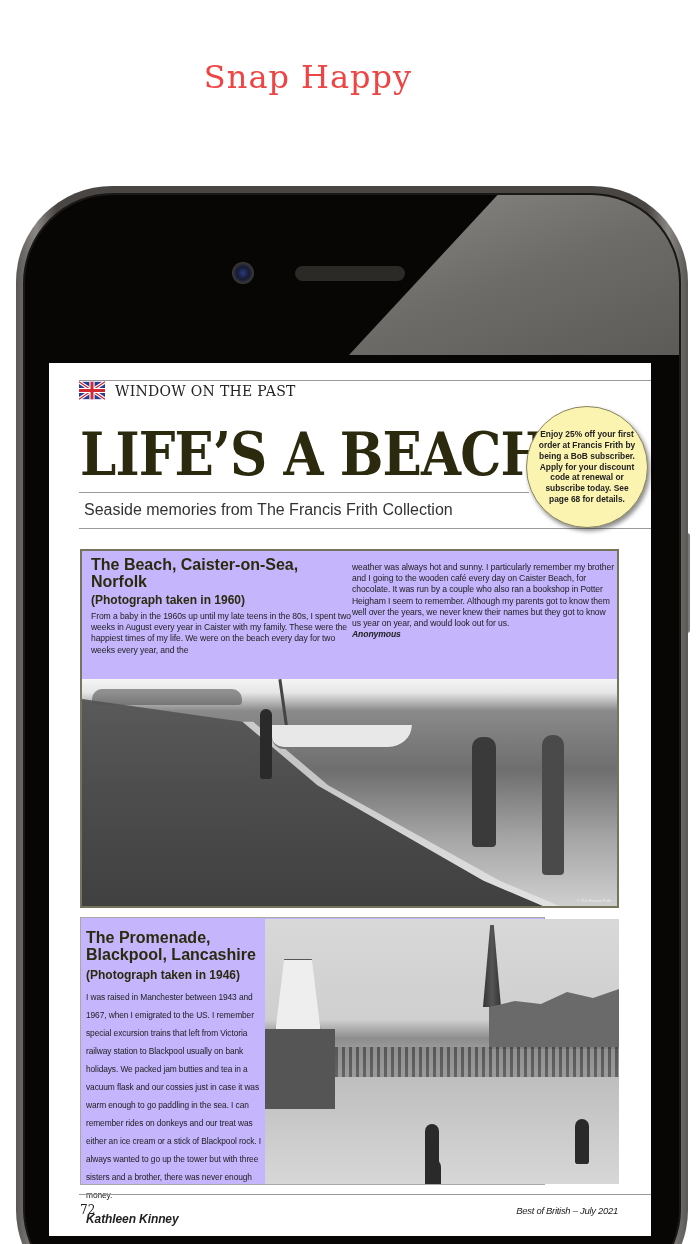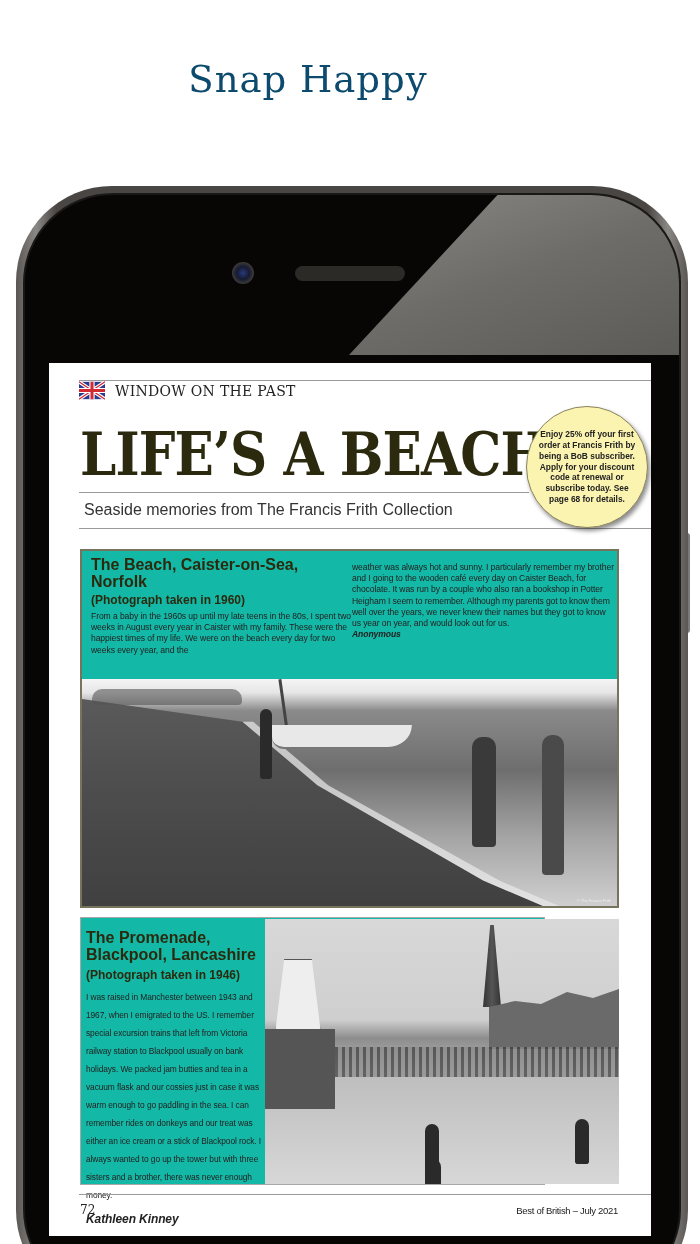--- a/index.html
+++ b/index.html
@@ -1,21 +1,21 @@
 <!DOCTYPE html>
 <html><head>
 <meta charset="utf-8">
 <style>
   * { box-sizing: border-box; margin: 0; padding: 0; }
   html, body { width: 700px; height: 1244px; background: #ffffff; overflow: hidden; }
   body { position: relative; font-family: "Liberation Sans", sans-serif; }
 
   .promo-title {
     position: absolute; left: 0; top: 58px; width: 616px; text-align: center;
-    font-family: "DejaVu Serif", serif; font-size: 37px; color: #0c4a6e; letter-spacing: 1px;
+    font-family: "DejaVu Serif", serif; font-size: 32px; color: #ef4444; letter-spacing: 1px;
   }
 
   
   .phone {
     position: absolute; left: 16px; top: 186px; width: 672px; height: 1120px;
     border-radius: 96px;
     background: linear-gradient(90deg, #5a5654 0%, #8b8785 3%, #4a4644 6%, #4a4644 94%, #8b8785 97%, #5a5654 100%);
     padding: 7px;
   }
   .phone-inner {
@@ -57,21 +57,21 @@
   .subheadline { position: absolute; left: 35px; top: 138px; font-size: 16px; color: #333; }
 
   .badge {
     position: absolute; left: 477px; top: 43px; width: 122px; height: 122px; border-radius: 50%;
     background: #fbf3b0; box-shadow: 2px 3px 4px rgba(0,0,0,0.45); border: 1px solid #8a8460;
     display: flex; align-items: center; justify-content: flex-start; text-align: center;
     font-size: 8.4px; font-weight: bold; color: #222; line-height: 1.3; padding: 8px 10px;
   }
 
   .story {
-    position: absolute; border: 2px solid #77745e; background: #14b8a6;
+    position: absolute; border: 2px solid #77745e; background: #c4b5fd;
   }
   .story1 { left: 31px; top: 186px; width: 539px; height: 359px; }
   .story2 { left: 31px; top: 554px; width: 465px; height: 268px; border-color: #a8a8a8; border-width: 1px; }
 
   .story-title { font-weight: bold; color: #2b2a0e; font-size: 16px; line-height: 17px; }
   .story-sub { font-weight: bold; color: #2b2a0e; font-size: 12px; margin-top: 3px; }
   .story-body { font-size: 8.6px; line-height: 11.2px; color: #222; letter-spacing: -0.1px; }
   .author { font-style: italic; font-weight: bold; }
 
   .s1-left { position: absolute; left: 9px; top: 5px; width: 260px; }
@@ -109,21 +109,21 @@
     position: absolute; left: 218px; top: 6px; width: 18px; height: 82px;
     background: linear-gradient(90deg, #333, #555, #333);
     clip-path: polygon(40% 0, 60% 0, 100% 100%, 0 100%);
   }
   .windmill { position: absolute; left: 10px; top: 40px; width: 46px; height: 75px; background: #eee; border: 1px solid #555; clip-path: polygon(20% 0, 80% 0, 100% 100%, 0 100%); }
   .mill-base { position: absolute; left: 0; top: 110px; width: 70px; height: 80px; background: #555; }
   .buildings { position: absolute; right: 0; top: 70px; width: 130px; height: 60px; background: #6a6a6a; clip-path: polygon(0 30%, 20% 20%, 40% 25%, 60% 5%, 80% 15%, 100% 0, 100% 100%, 0 100%); }
   .crowd { position: absolute; left: 70px; top: 128px; width: 284px; height: 30px; background: repeating-linear-gradient(90deg, #3a3a3a 0 3px, #8a8a8a 3px 7px); opacity: 0.7; }
 
   .footer-num { position: absolute; left: 31px; top: 840px; font-family: "DejaVu Serif", serif; font-size: 12px; color: #222; }
-  .footer-pub { position: absolute; right: 33px; top: 842px; font-size: 9.5px; color: #222; letter-spacing: -0.3px; }
+  .footer-pub { position: absolute; right: 33px; top: 842px; font-size: 9.5px; color: #222; letter-spacing: -0.3px; font-style: italic; }
 </style>
 </head>
 <body>
 
 <div class="promo-title">Snap Happy</div>
 
 <div class="side-button"></div>
 <div class="phone">
   <div class="phone-inner">
     <div class="glare"></div>

